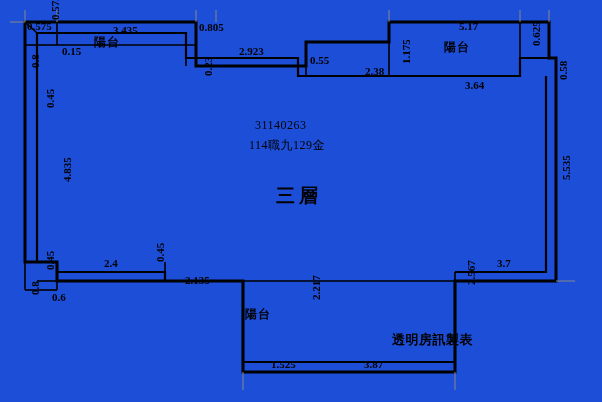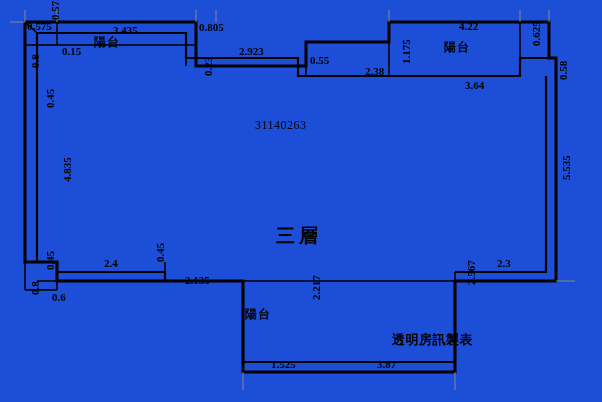--- a/index.html
+++ b/index.html
@@ -41,21 +41,20 @@
   }
   .room-label {
     font-size: 12px;
     font-weight: bold;
     letter-spacing: 1px;
   }
   .floor-label {
     font-size: 19px;
     font-weight: bold;
     letter-spacing: 4px;
-    margin-top: 40px;
   }
   .code-label {
     font-size: 12px;
     font-weight: normal;
     letter-spacing: 0.5px;
   }
   .note-label {
     font-size: 13px;
     font-weight: bold;
     letter-spacing: 0.5px;
@@ -118,28 +117,28 @@
     </g>
   </svg>
 
   <div class="lbl dim" style="left:27px; top:21px;">0.575</div>
   <div class="lbl dim" style="left:113px; top:25px;">3.435</div>
   <div class="lbl dim" style="left:199px; top:22px;">0.805</div>
   <div class="lbl dim" style="left:62px; top:46px;">0.15</div>
   <div class="lbl dim" style="left:239px; top:46px;">2.923</div>
   <div class="lbl dim" style="left:310px; top:55px;">0.55</div>
   <div class="lbl dim" style="left:365px; top:66px;">2.38</div>
-  <div class="lbl dim" style="left:459px; top:21px;">4.22</div>
+  <div class="lbl dim" style="left:459px; top:21px;">5.17</div>
   <div class="lbl dim" style="left:465px; top:80px;">3.64</div>
   <div class="lbl dim" style="left:104px; top:258px;">2.4</div>
   <div class="lbl dim" style="left:185px; top:275px;">2.135</div>
   <div class="lbl dim" style="left:52px; top:292px;">0.6</div>
-  <div class="lbl dim" style="left:497px; top:258px;">2.3</div>
+  <div class="lbl dim" style="left:497px; top:258px;">3.7</div>
   <div class="lbl dim" style="left:271px; top:359px;">1.525</div>
-  <div class="lbl dim" style="left:377px; top:359px;font-family:Liberation Serif, serif;">3.87</div>
+  <div class="lbl dim" style="left:364px; top:359px;font-family:Liberation Serif, serif;">3.87</div>
 
   <div class="lbl dim-v" style="left:50px; top:20px;">0.575</div>
   <div class="lbl dim-v" style="left:30px; top:68px;">0.8</div>
   <div class="lbl dim-v" style="left:45px; top:108px;">0.45</div>
   <div class="lbl dim-v" style="left:62px; top:182px;">4.835</div>
   <div class="lbl dim-v" style="left:45px; top:270px;">0.45</div>
   <div class="lbl dim-v" style="left:30px; top:295px;">0.8</div>
   <div class="lbl dim-v" style="left:203px; top:76px;">0.23</div>
   <div class="lbl dim-v" style="left:401px; top:64px;">1.175</div>
   <div class="lbl dim-v" style="left:531px; top:46px;">0.625</div>
@@ -147,15 +146,16 @@
   <div class="lbl dim-v" style="left:561px; top:180px;">5.535</div>
   <div class="lbl dim-v" style="left:155px; top:262px;">0.45</div>
   <div class="lbl dim-v" style="left:311px; top:300px;">2.217</div>
   <div class="lbl dim-v" style="left:466px; top:285px;">2.567</div>
 
   <div class="lbl room-label" style="left:94px; top:36px;">陽台</div>
   <div class="lbl room-label" style="left:444px; top:41px;">陽台</div>
   <div class="lbl room-label" style="left:245px; top:308px;">陽台</div>
   <div class="lbl floor-label" style="left:276px; top:186px;">三層</div>
   <div class="lbl code-label" style="left:255px; top:119px;">31140263</div>
+  <div class="lbl code-label" style="left:249px; top:139px;">114職九129金</div>
   <div class="lbl note-label" style="left:392px; top:333px;">透明房訊製表</div>
 
 </div>
 
 </body></html>

